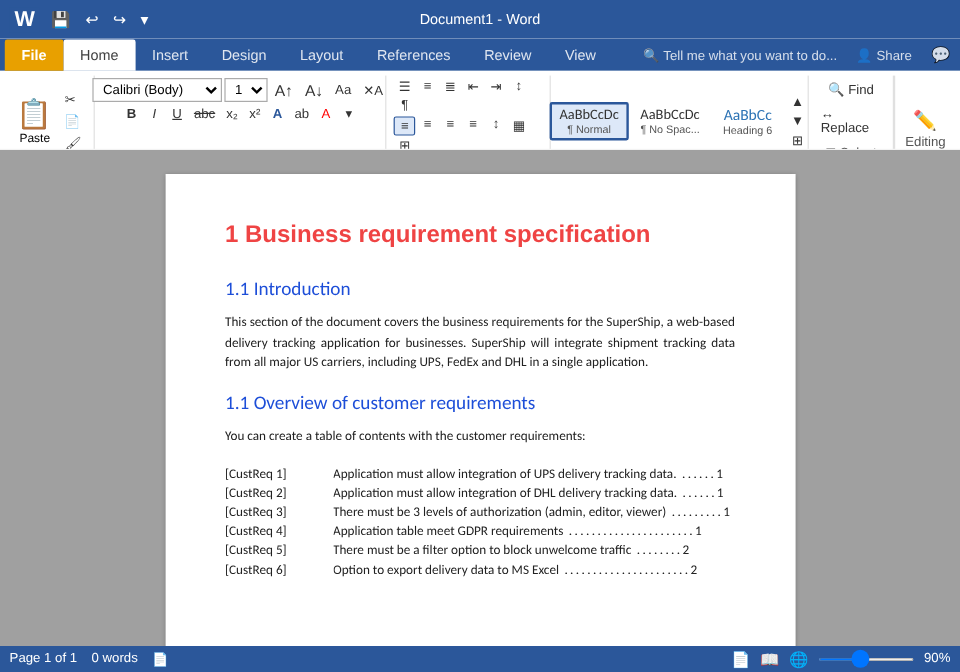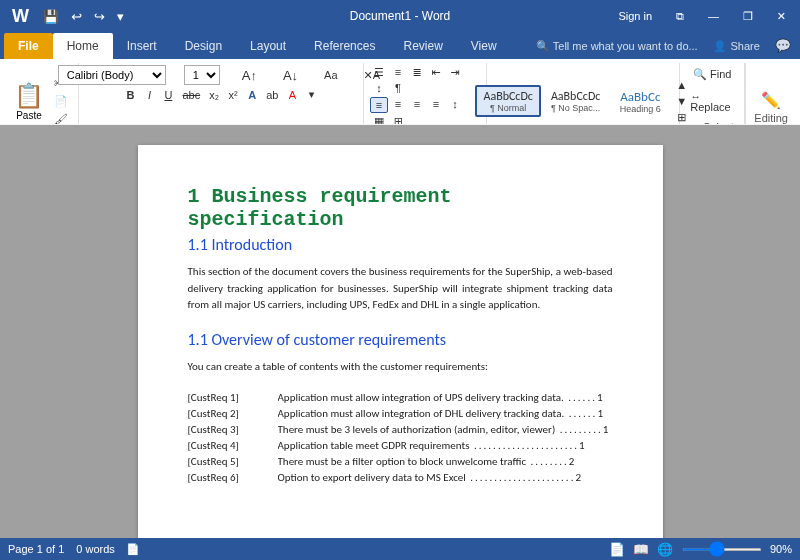--- a/index.html
+++ b/index.html
@@ -59,21 +59,21 @@
       font-size: 11px;
       color: #333;
     }
 
     
     .paste-group { display: flex; gap: 2px; align-items: center; }
     .paste-big { display: flex; flex-direction: column; align-items: center; padding: 2px 4px; cursor: pointer; border-radius: 2px; }
     .paste-small { display: flex; flex-direction: column; gap: 1px; }
 
     
-    .font-row { display: flex; align-items: center; gap: 18px; }
+    .font-row { display: flex; align-items: center; gap: 2px; }
     .font-selector {
       border: 1px solid #ababab;
       padding: 1px 4px;
       font-size: 11px;
       width: 108px;
       cursor: pointer;
       background: white;
       height: 20px;
     }
     .size-selector {
@@ -144,21 +144,21 @@
       justify-content: center;
       padding: 20px 0;
     }
     .doc-page {
       background: white;
       width: 525px;
       min-height: 400px;
       padding: 40px 50px;
       box-shadow: 0 1px 4px rgba(0,0,0,0.3);
     }
-    .doc-h1 { font-size: 20px; font-weight: bold; margin-bottom: 4px; font-family: Liberation Mono, monospace; color: #15803d; }
+    .doc-h1 { font-size: 20px; font-weight: bold; margin-bottom: 24px; font-family: Liberation Sans, sans-serif; color: #ef4444; }
     .doc-h2 { font-size: 16px; font-weight: normal; margin-bottom: 10px; font-family: Calibri, Arial, sans-serif; color: #1d4ed8; }
     .doc-body { font-size: 11px; line-height: 1.5; margin-bottom: 16px; font-family: Calibri, Arial, sans-serif; color: #222; text-align: justify; }
     .doc-toc-item { display: flex; align-items: baseline; margin-bottom: 3px; font-family: Calibri, Arial, sans-serif; font-size: 11px; color: #222; }
     .toc-label { font-weight: normal; min-width: 90px; }
     .toc-text { flex: 1; }
 
     .ruler {
       position: absolute;
       top: 124px;
       left: 0;
@@ -180,27 +180,20 @@
   <div class="title-bar-left">
     <span style="font-size:18px; font-weight:bold; color:#fff; background:#2b579a; padding:0 4px;">W</span>
     <div class="qat">
       <span class="qat-btn">💾</span>
       <span class="qat-btn">↩</span>
       <span class="qat-btn">↪</span>
       <span class="qat-btn">▾</span>
     </div>
   </div>
   <span class="title-bar-center">Document1 - Word</span>
-  <div class="title-bar-right">
-    <span class="title-bar-btn">Sign in</span>
-    <span class="title-bar-btn">⧉</span>
-    <span class="title-bar-btn">—</span>
-    <span class="title-bar-btn">❒</span>
-    <span class="title-bar-btn">✕</span>
-  </div>
 </div>
 
 <div class="ribbon">
   <div class="ribbon-tabs">
     <div class="ribbon-tab" style="background:#e8a000; color:white; font-weight:bold;">File</div>
     <div class="ribbon-tab active">Home</div>
     <div class="ribbon-tab">Insert</div>
     <div class="ribbon-tab">Design</div>
     <div class="ribbon-tab">Layout</div>
     <div class="ribbon-tab">References</div>

